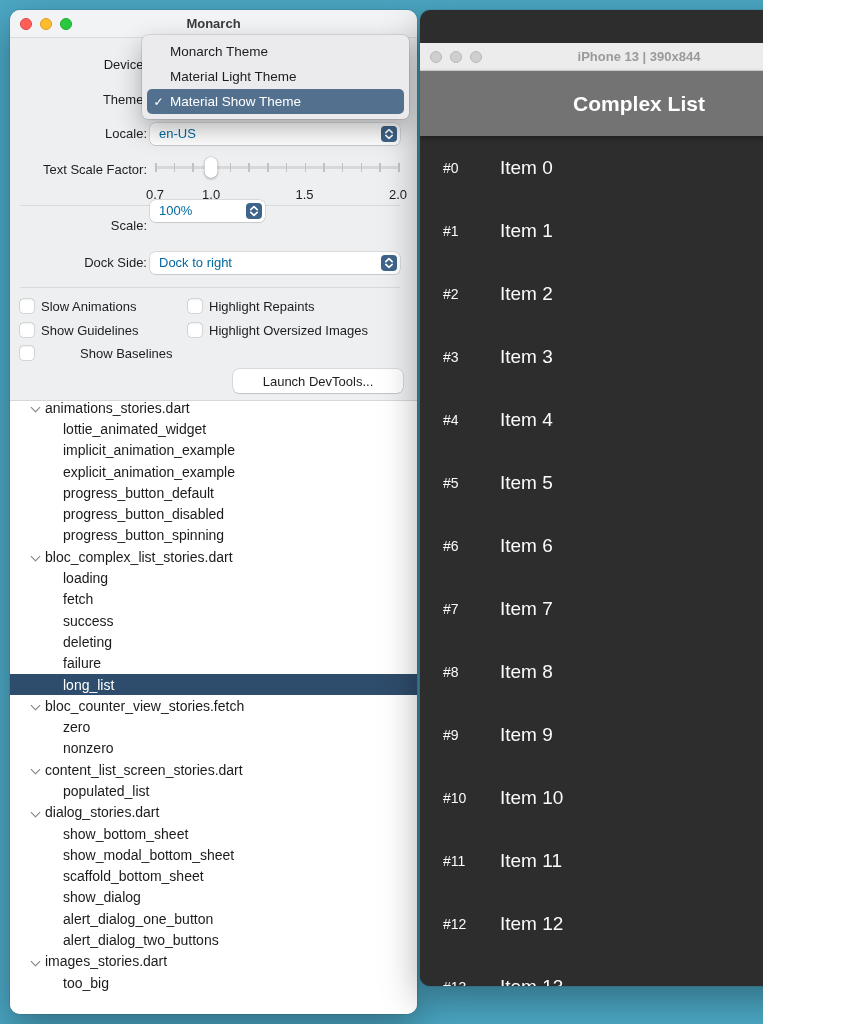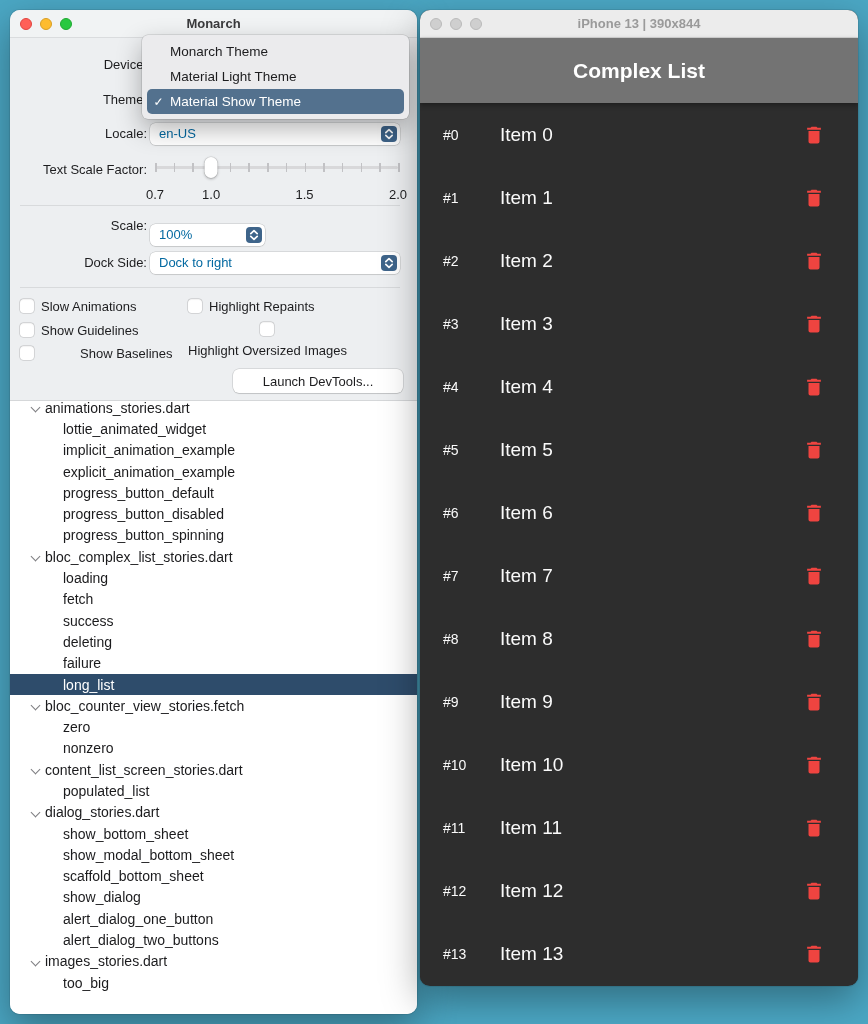--- a/index.html
+++ b/index.html
@@ -1,25 +1,25 @@
 <!DOCTYPE html>
 <html><head>
 <meta charset="utf-8">
 <style>
   * { margin:0; padding:0; box-sizing:border-box; }
   body { font-family:"Liberation Sans", sans-serif; }
-  .desktop { position:relative; width:868px; height:1024px; background:#4BA7C4; overflow:hidden; }
+  .desktop { position:relative; width:763px; height:1024px; background:#4BA7C4; overflow:hidden; }
   .window { position:absolute; border-radius:10px; overflow:hidden; box-shadow:0 14px 38px rgba(0,0,0,.35), 0 0 0 1px rgba(0,0,0,.08); }
   .left-window { left:10px; top:10px; width:407px; height:1004px; background:#EDEFF1; }
   .right-window { left:420px; top:10px; width:438px; height:976px; background:#2D2D2D; }
 
   
   .titlebar { height:28px; display:flex; align-items:center; position:relative; }
   .left-window .titlebar { background:#F1F3F4; border-bottom:1px solid #DADCDE; }
-  .right-window .titlebar { background:#ECECEC; border-bottom:1px solid #D6D6D6; }
+  .right-window .titlebar { background:#ECECEC; border-bottom:1px solid #D6D6D6;margin-top:33px; }
   .traffic { position:absolute; left:10px; top:0; height:28px; display:flex; align-items:center; gap:8px; }
   .dot { width:12px; height:12px; border-radius:50%; }
   .dot.red { background:#FF5F57; border:0.5px solid #E0443E; }
   .dot.yellow { background:#FEBC2E; border:0.5px solid #D89E24; }
   .dot.green { background:#28C840; border:0.5px solid #1FA831; }
   .dot.inactive { background:#CFCFCF; border:0.5px solid #BABABA; }
   .wtitle { flex:1; text-align:center; font-size:13px; font-weight:bold; color:#3A3A3C; }
   .right-window .wtitle { color:#9A9A9A; }
 
   
@@ -146,21 +146,21 @@
           <div class="thumb" id="slider-thumb" style="left: 23.08%;"></div>
       <span class="tick-label" style="left: 0%;">0.7</span>
           <span class="tick-label" style="left: 23.08%;">1.0</span>
           <span class="tick-label" style="left: 61.54%;">1.5</span>
           <span class="tick-label" style="left: 100%;">2.0</span>
         </div>
 
       <div class="divider" style="top:167px"></div>
 
       <div class="srow-label" style="top:177px">Scale:</div>
-      <div class="popup" style="top:186px; width:115px;">
+      <div class="popup" style="top:162px; width:115px;">
         <span class="pval">100%</span>
         <span class="stepper">
             <svg width="16" height="16" viewBox="0 0 16 16">
     <path d="M4.8 6.6 L8 3.6 L11.2 6.6" fill="none" stroke="#FFFFFF" stroke-width="1.7" stroke-linecap="round" stroke-linejoin="round"></path>
     <path d="M4.8 9.4 L8 12.4 L11.2 9.4" fill="none" stroke="#FFFFFF" stroke-width="1.7" stroke-linecap="round" stroke-linejoin="round"></path>
   </svg>
           </span>
       </div>
 
       <div class="srow-label" style="top:214px">Dock Side:</div>
@@ -186,21 +186,21 @@
     <span class="cblabel">Show Guidelines</span>
   </label>
           <label class="cbrow" style="left: 10px; top: 307px; gap: 46px;">
     <span class="cbbox"></span>
     <span class="cblabel">Show Baselines</span>
   </label>
           <label class="cbrow" style="left: 178px; top: 260px;">
     <span class="cbbox"></span>
     <span class="cblabel">Highlight Repaints</span>
   </label>
-          <label class="cbrow" style="left: 178px; top: 284px; flex-direction: column;">
+          <label class="cbrow" style="left: 178px; top: 284px;">
     <span class="cbbox"></span>
     <span class="cblabel">Highlight Oversized Images</span>
   </label>
         </div>
 
       <button class="devtools-btn">Launch DevTools...</button>
     </div>
 
     <div class="menu" id="theme-menu">
         <div class="menu-item">

